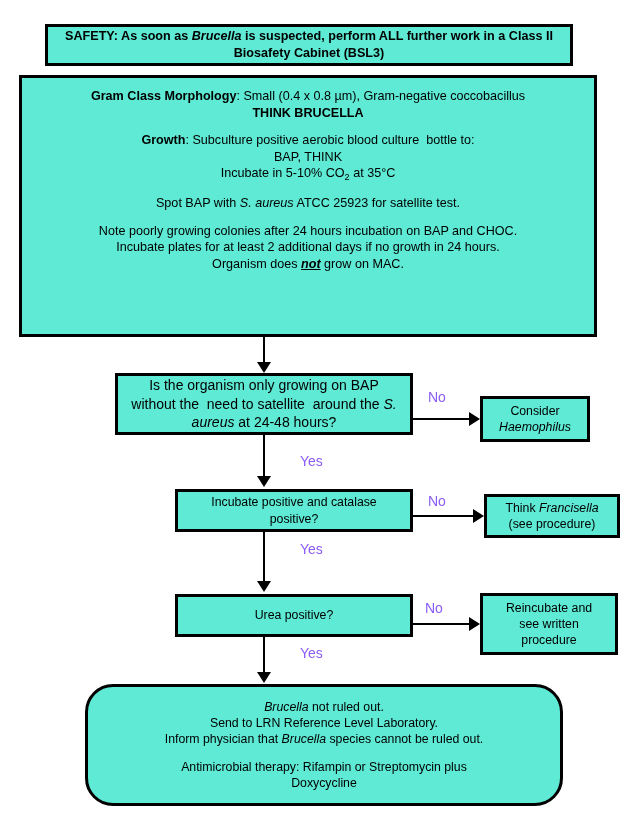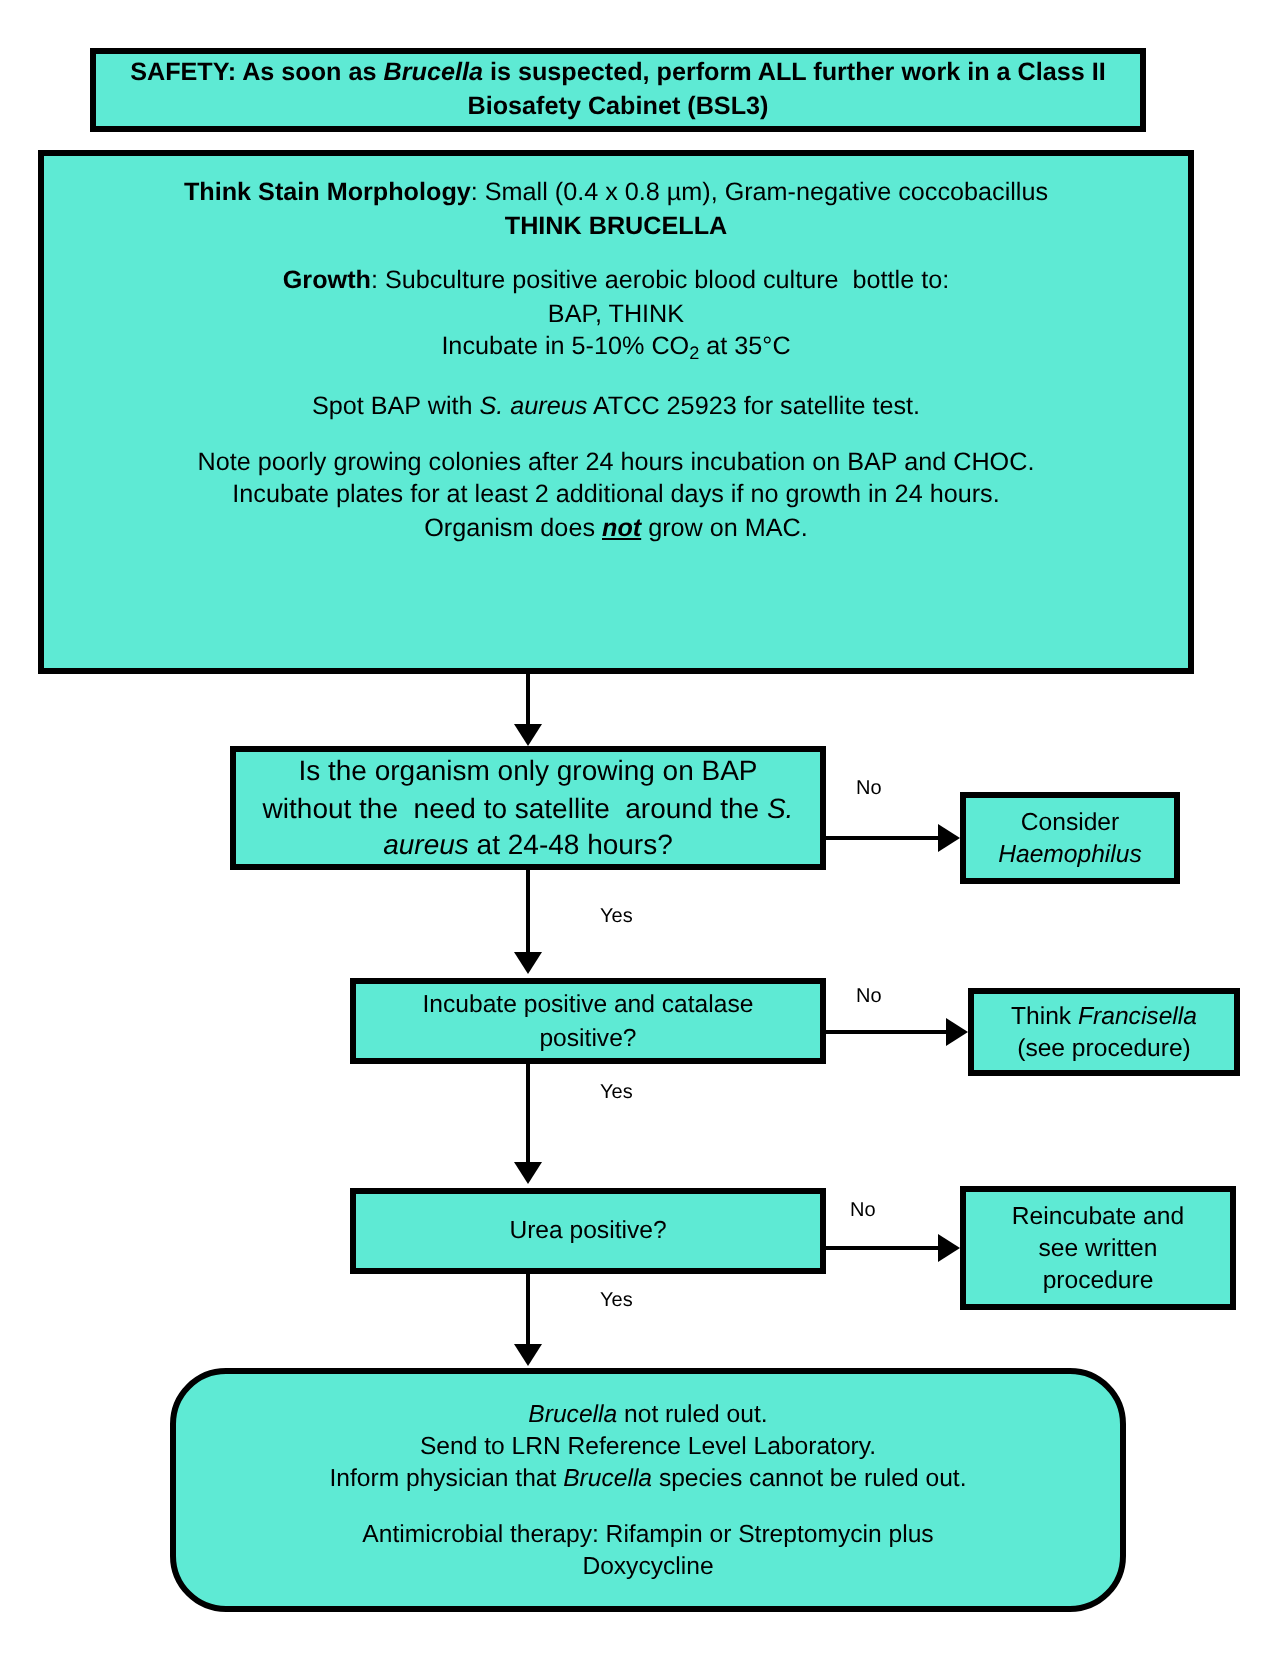--- a/index.html
+++ b/index.html
@@ -99,41 +99,41 @@
   }
   .arrow-right {
     position: absolute;
     width: 0; height: 0;
     border-top: 7px solid transparent;
     border-bottom: 7px solid transparent;
     border-left: 11px solid #000;
   }
   .edge-label {
     position: absolute;
-    font-size: 10px;
-    color: #000000;
+    font-size: 14px;
+    color: #8b5cf6;
     white-space: nowrap;
   }
   i { font-style: italic; }
   b { font-weight: bold; }
   u { text-decoration: underline; font-style: italic; }
   sub { font-size: 0.72em; vertical-align: -0.28em; }
 </style>
 </head>
 <body>
 
 <div class="canvas">
 
   <div class="box" id="safety-box">
       <span class="ln">SAFETY: As soon as <i>Brucella</i> is suspected, perform ALL further work in a Class II</span>
       <span class="ln">Biosafety Cabinet (BSL3)</span>
     </div>
 
   <div class="box" id="characteristics-box">
-      <span class="ln"><b>Think Stain Morphology</b>: Small (0.4 x 0.8 µm), Gram-negative coccobacillus</span>
+      <span class="ln"><b>Gram Class Morphology</b>: Small (0.4 x 0.8 µm), Gram-negative coccobacillus</span>
       <span class="ln"><b>THINK BRUCELLA</b></span>
       <span class="gap"></span>
       <span class="ln"><b>Growth</b>: Subculture positive aerobic blood culture&nbsp; bottle to:</span>
       <span class="ln">BAP, THINK</span>
       <span class="ln">Incubate in 5-10% CO<sub>2</sub> at 35°C</span>
       <span class="gap"></span>
       <span class="ln">Spot BAP with <i>S. aureus</i> ATCC 25923 for satellite test.</span>
       <span class="gap"></span>
       <span class="ln">Note poorly growing colonies after 24 hours incubation on BAP and CHOC.</span>
       <span class="ln">Incubate plates for at least 2 additional days if no growth in 24 hours.</span>

